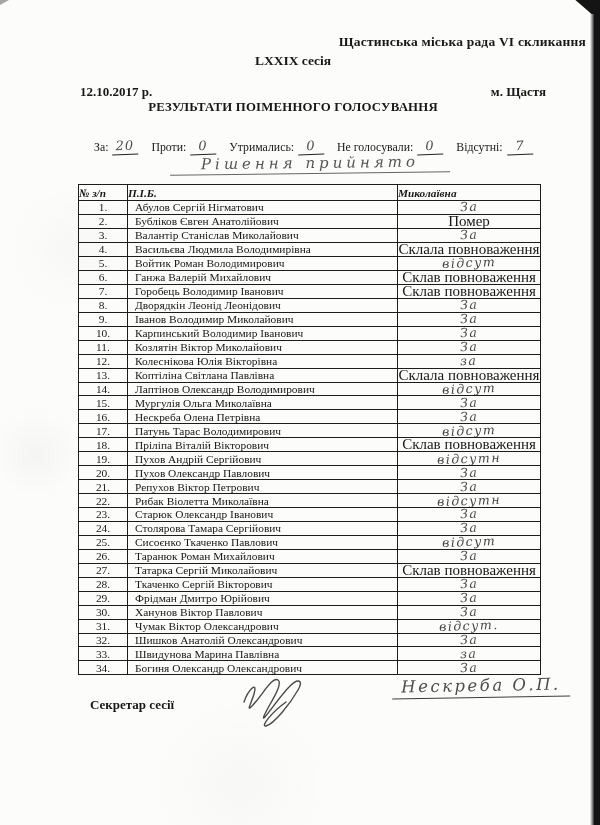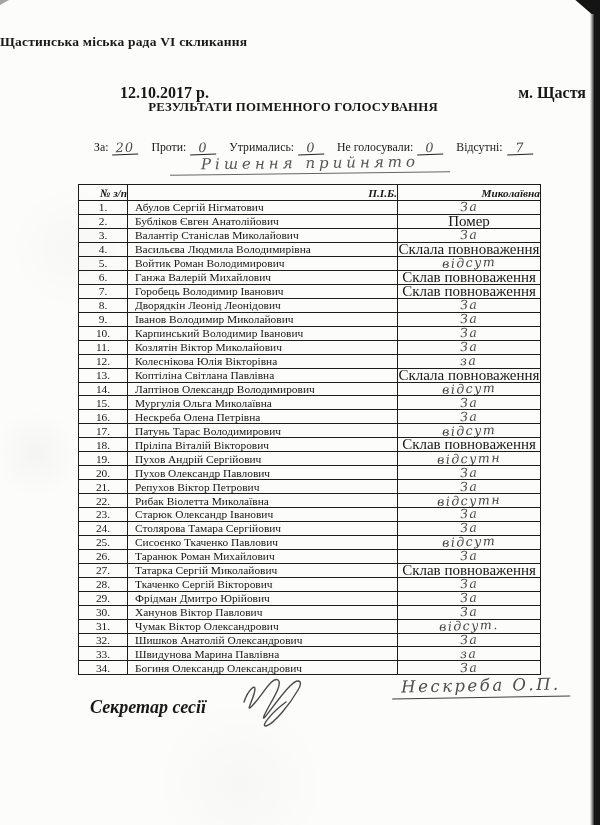--- a/index.html
+++ b/index.html
@@ -14,79 +14,80 @@
     font-family:"Liberation Serif", serif; color:#181818;
   }
   
   .edge-band { position:absolute; top:4px; right:0; width:10px; height:821px;
     background:linear-gradient(to right, rgba(20,20,20,0) 0%, rgba(20,20,20,.55) 25%, #141414 45%); }
   .wedge-tr { position:absolute; top:0; right:0; width:30px; height:14px; background:#141414;
     clip-path:polygon(18% 0, 100% 0, 100% 100%, 72% 100%); }
   .corner-tl { position:absolute; top:0; left:0; width:9px; height:5px; background:rgba(60,60,60,.45);
     clip-path:polygon(0 0, 100% 0, 0 100%); }
 
-  .title-1 { position:absolute; top:34px; left:0; width:586px; text-align:left;
+  .title-1 { position:absolute; top:34px; left:0; width:586px; text-align:right;
     font-weight:bold; font-size:13.5px; letter-spacing:.2px; }
   .title-2 { position:absolute; top:53px; left:0; width:586px; text-align:center;
     font-weight:bold; font-size:13.5px; }
   .date-line { position:absolute; top:84px; left:80px; width:466px; display:flex;
-    justify-content:space-between; font-weight:bold; font-size:16px;margin-left:40px; }
+    justify-content:space-between; font-weight:bold; font-size:13px; }
   .heading { position:absolute; top:100px; left:0; width:586px; text-align:center;
     font-weight:bold; font-size:12.8px; letter-spacing:.2px; }
   .item-line { position:absolute; top:115px; left:66px; width:500px; font-size:12.3px; }
   .item-line .num { font-weight:bold; margin-right:8px; }
   .item-line .subject { font-weight:bold; text-decoration:underline; }
 
   .tally { position:absolute; top:140px; left:94px; width:460px; font-size:11.8px;
     display:flex; align-items:flex-end; white-space:nowrap; }
-  .tally .pair { margin-right:13px; display:flex; align-items:flex-end; }
+  .tally .pair { margin-right:13px; display:flex; }
   .tally .lbl { margin-right:4px; }
   .tally .val { display:inline-block; min-width:26px; text-align:center;
     border-bottom:1px solid #222; font-family:"DejaVu Serif", serif; font-style:italic;
     font-size:13px; color:#4c4c4c; letter-spacing:1px; line-height:12px; transform:rotate(-2deg); }
 
   .decision-note { position:absolute; top:154px; left:170px; width:280px; text-align:center;
     font-family:"DejaVu Serif", serif; font-style:italic; font-size:15px; color:#555;
     letter-spacing:4px; border-bottom:1.2px solid #666; transform:rotate(-.7deg);
     padding-bottom:1px; }
 
   table.vote-table { position:absolute; top:184px; left:78px; width:462px;
     border-collapse:collapse; table-layout:fixed; }
   .vote-table th, .vote-table td { border:1.4px solid #1c1c1c; overflow:hidden;
     white-space:nowrap; }
   .vote-table th { height:16px; font-size:11.3px; font-weight:bold; font-style:italic;
-    text-align:right; }
+    text-align:left; }
   .vote-table td { height:13.95px; font-size:11.4px; line-height:12px; }
   .col-num  { width:49px; }
   .col-name { width:270px; }
   .col-vote { width:143px; }
   td.cell-num  { text-align:center; }
   td.cell-name { padding-left:7px; }
   td.cell-vote { text-align:center; }
   .vote-print { font-size:15px; }
   .vote-hand { font-family:"DejaVu Serif", serif; font-style:italic; color:#474747;
     font-size:12.5px; letter-spacing:1.5px; display:inline-block; transform:rotate(-2deg); }
 
-  .secretary-label { position:absolute; top:697px; left:90px; font-weight:bold; font-size:18px;font-style:italic; }
+  .secretary-label { position:absolute; top:697px; left:90px; font-weight:bold; font-size:13px; }
   .signature-svg { position:absolute; top:672px; left:238px; }
   .secretary-name { position:absolute; top:676px; left:392px; width:178px; text-align:center;
     font-family:"DejaVu Serif", serif; font-style:italic; font-size:16.5px; color:#4e4e4e;
     letter-spacing:2.5px; border-bottom:1.6px solid #3d3d3d; transform:rotate(-1deg);
     padding-bottom:2px; white-space:nowrap; }
 </style>
 </head>
 <body>
 
 <div class="scan-page">
 
   <div class="corner-tl"></div>
   <div class="wedge-tr"></div>
   <div class="edge-band"></div>
 
   <div class="title-1">Щастинська міська рада VI скликання</div>
+  <div class="title-2">LXXIX сесія</div>
 
   <div class="date-line">
     <span>12.10.2017 р.</span>
     <span>м. Щастя</span>
   </div>
 
   <div class="heading">РЕЗУЛЬТАТИ ПОІМЕННОГО ГОЛОСУВАННЯ</div>
 
 
   <div class="tally">

